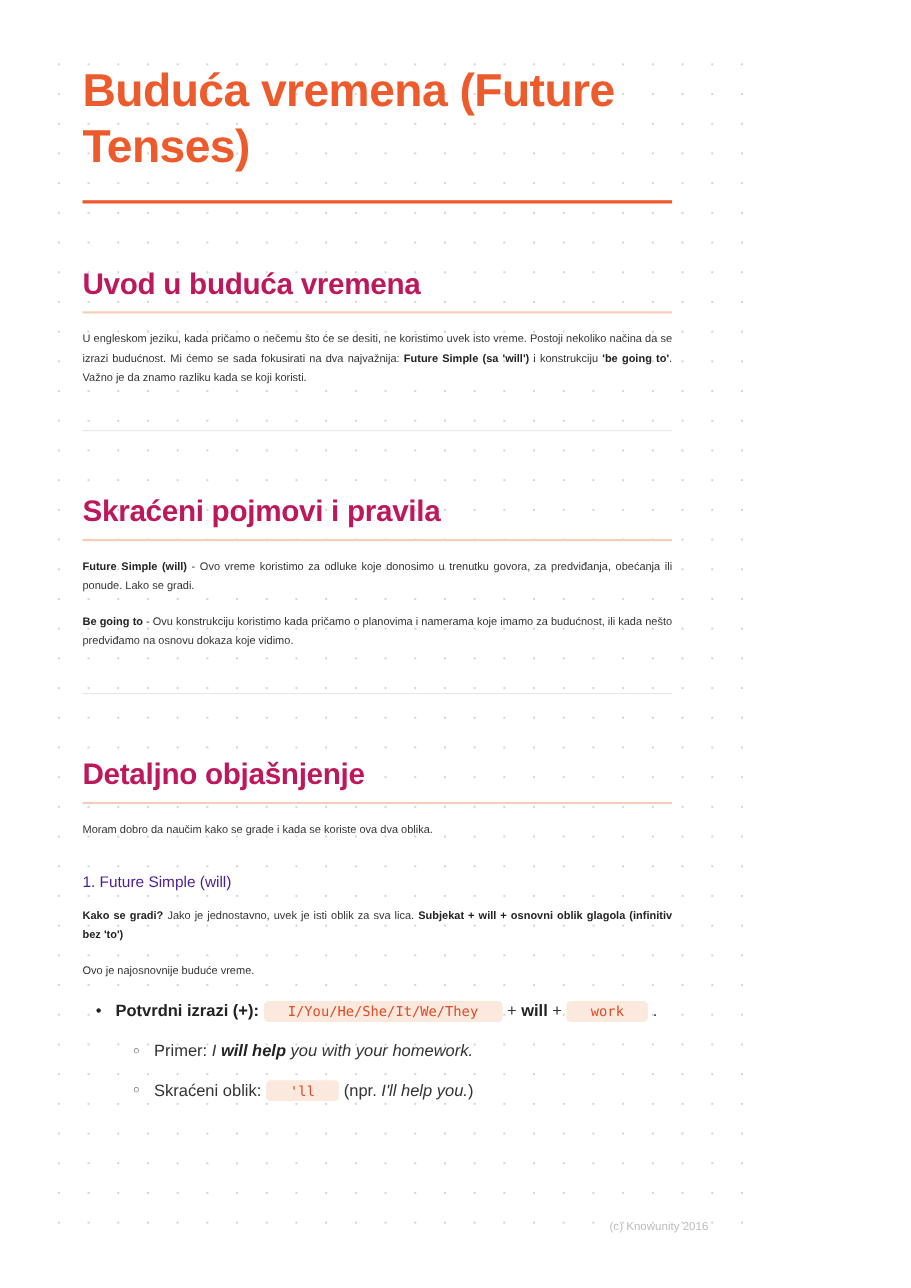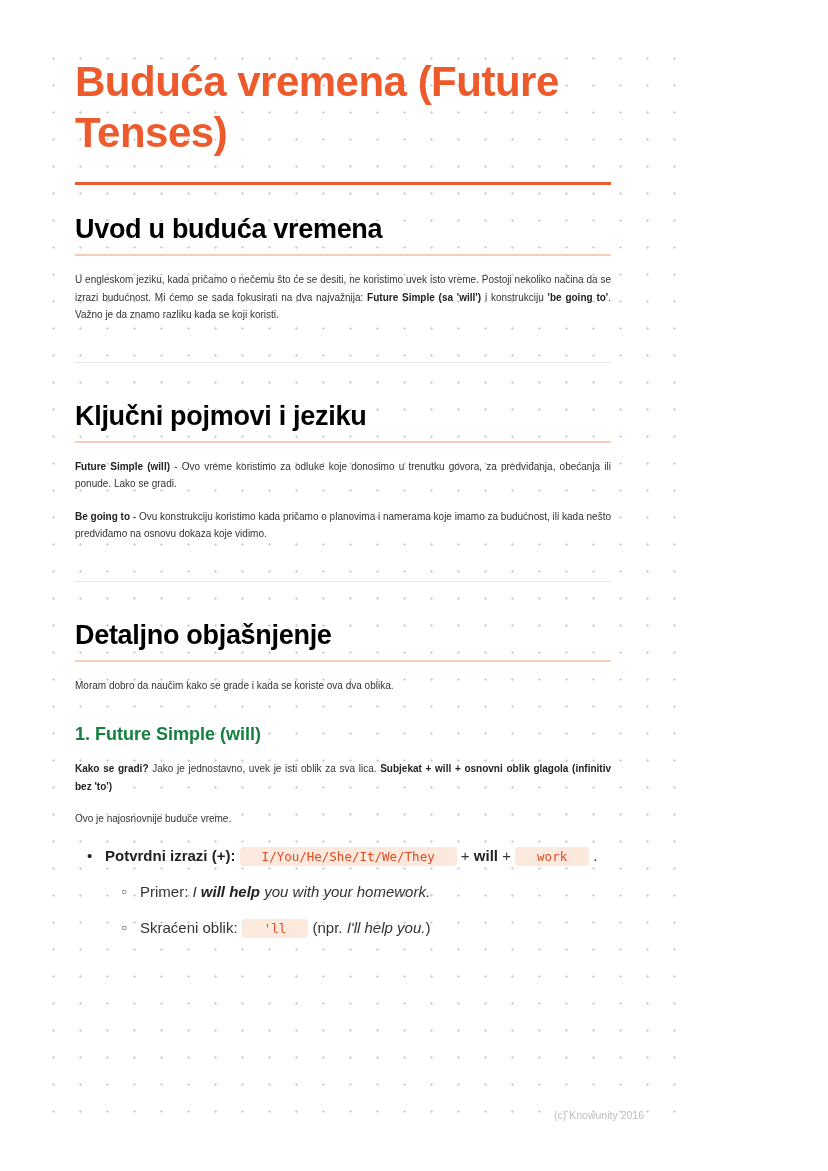--- a/index.html
+++ b/index.html
@@ -37,33 +37,33 @@
     font-weight: 800;
     letter-spacing: -0.5px;
   }
   .title-rule {
     height: 3px;
     background: #ed5b2d;
     border: none;
     margin: 24px 0 0 0;
   }
   h2.section-heading {
-    margin: 29px 0 10px 0;
+    margin: 58px 0 10px 0;
     padding-bottom: 9px;
-    color: #000000;
+    color: #be185d;
     font-size: 27px;
     font-weight: 700;
     border-bottom: 2px solid #f6cdb9;
     letter-spacing: -0.3px;
   }
   h3.sub-heading {
     margin: 30px 0 8px 0;
-    color: #15803d;
-    font-size: 18px;
-    font-weight: 700;
+    color: #4c1d95;
+    font-size: 14px;
+    font-weight: 400;
   }
   p.para {
     margin: 15px 0;
     font-size: 10px;
     line-height: 1.75;
     text-align: justify;
   }
   p.para.left { text-align: left; }
   b { font-weight: 700; color: #222222; }
   i { font-style: italic; }
@@ -128,21 +128,21 @@
   <div class="content">
 
     <h1 class="doc-title">Buduća vremena (Future Tenses)</h1>
     <div class="title-rule"></div>
 
     <h2 class="section-heading">Uvod u buduća vremena</h2>
     <p class="para"><span>U engleskom jeziku, kada pričamo o nečemu što će se desiti, ne koristimo uvek isto vreme. Postoji nekoliko načina da se izrazi budućnost. Mi ćemo se sada fokusirati na dva najvažnija: </span><b>Future Simple (sa 'will')</b><span> i konstrukciju </span><b>'be going to'</b><span>. Važno je da znamo razliku kada se koji koristi.</span></p>
 
     <hr class="soft">
 
-    <h2 class="section-heading">Ključni pojmovi i jeziku</h2>
+    <h2 class="section-heading">Skraćeni pojmovi i pravila</h2>
     <p class="para"><b>Future Simple (will)</b><span> - Ovo vreme koristimo za odluke koje donosimo u trenutku govora, za predviđanja, obećanja ili ponude. Lako se gradi.</span></p>
     <p class="para"><b>Be going to</b><span> - Ovu konstrukciju koristimo kada pričamo o planovima i namerama koje imamo za budućnost, ili kada nešto predviđamo na osnovu dokaza koje vidimo.</span></p>
 
     <hr class="soft">
 
     <h2 class="section-heading">Detaljno objašnjenje</h2>
     <p class="para left">Moram dobro da naučim kako se grade i kada se koriste ova dva oblika.</p>
 
     <h3 class="sub-heading">1. Future Simple (will)</h3>
     <p class="para"><b>Kako se gradi?</b><span> Jako je jednostavno, uvek je isti oblik za sva lica. </span><b>Subjekat + will + osnovni oblik glagola (infinitiv bez 'to')</b></p>

